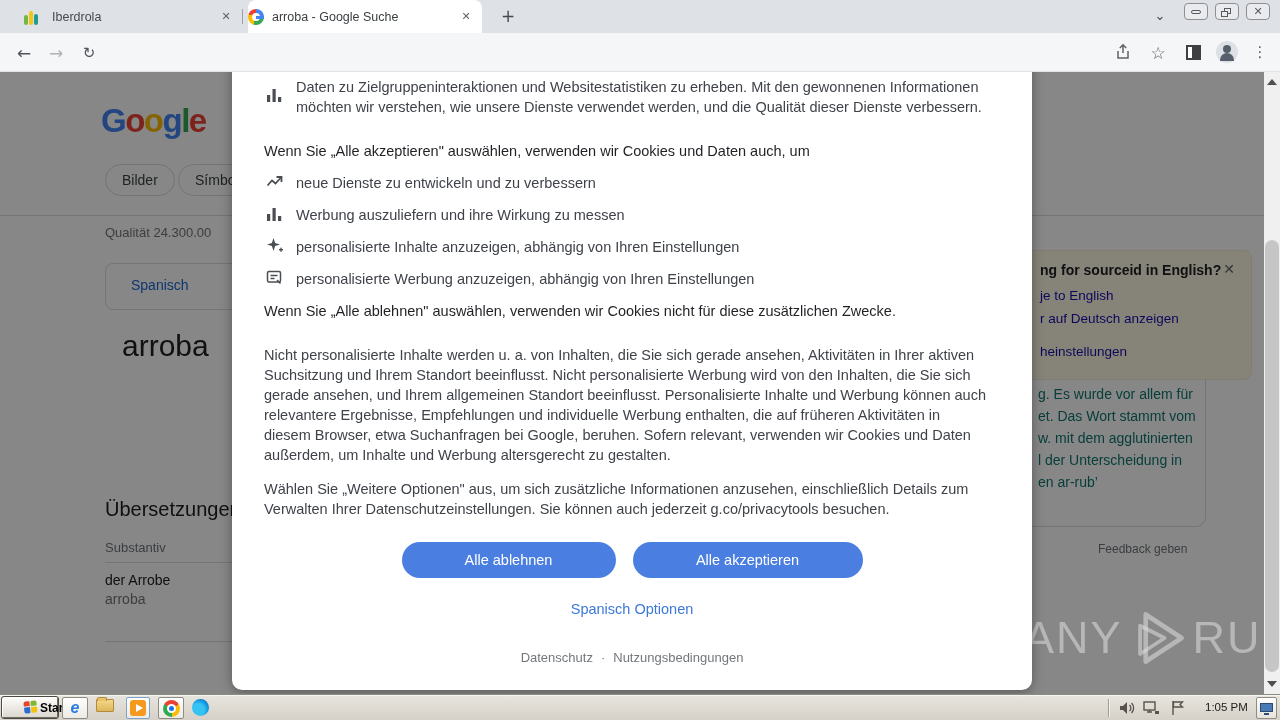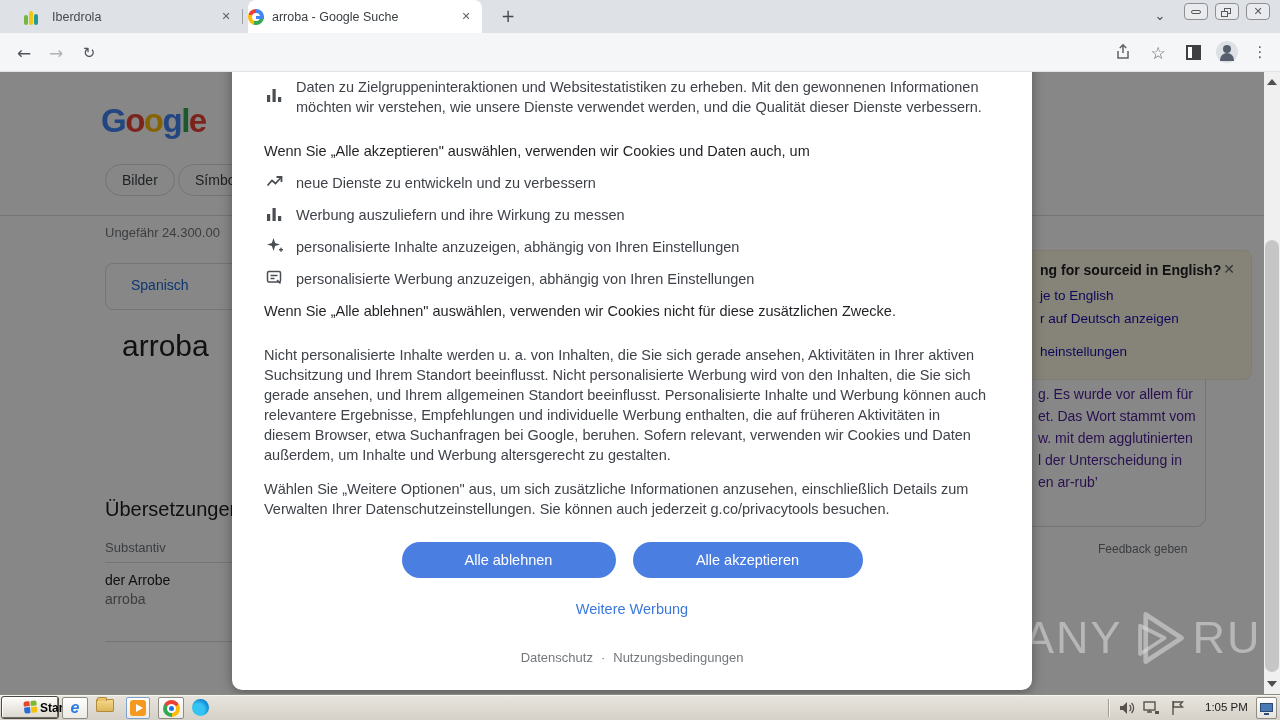--- a/index.html
+++ b/index.html
@@ -67,21 +67,21 @@
   .translate-lang { position:absolute; left:131px; top:205px; font-size:14px; color:#1967d2; }
   .query-word { position:absolute; left:122px; top:257px; font-size:30px; color:#202124; }
   .trans-heading { position:absolute; left:105px; top:426px; font-size:20px; color:#202124; }
   .word-class-row { position:absolute; left:105px; top:466px; width:340px; border-bottom:1px solid #dadce0; padding-bottom:6px; }
   .word-class { font-size:13px; color:#70757a; }
   .entry-term { position:absolute; left:105px; top:500px; font-size:14px; color:#202124; }
   .entry-src { position:absolute; left:105px; top:519px; font-size:14px; color:#70757a; }
   .left-divider2 { position:absolute; left:105px; top:569px; width:340px; height:1px; background:#dadce0; }
 
   .kcard { position:absolute; left:950px; top:228px; width:256px; height:227px; background:#fff; border:1px solid #dadce0; border-radius:10px; }
-  .ktext { position:absolute; left:1038px; top:311px; font-size:14px; line-height:22px; color:#4c1d95; white-space:pre-line; }
+  .ktext { position:absolute; left:1038px; top:311px; font-size:14px; line-height:22px; color:#0f766e; white-space:pre-line; }
   .feedback { position:absolute; left:1098px; top:470px; font-size:12px; color:#70757a; }
 
   .promo { position:absolute; left:900px; top:178px; width:352px; height:130px; background:#fdf7e2; border:1px solid #f3ecd2; border-radius:8px; }
   .promo-title { position:absolute; left:1040px; top:190px; font-size:14px; font-weight:bold; color:#202124; }
   .promo-close { position:absolute; left:1220px; top:188px; width:18px; height:18px; color:#5f6368; font-size:14px; line-height:18px; text-align:center; font-family:"DejaVu Sans",sans-serif; }
   .promo-link { position:absolute; left:1040px; font-size:13.5px; color:#1a0dab; }
   .plink1 { top:216px; } .plink2 { top:239px; } .plink3 { top:272px; }
 
   
   .overlay { position:absolute; inset:0; background:rgba(0,0,0,0.47); z-index:5; }
@@ -190,21 +190,21 @@
     <div class="kebab-ic">⋮</div>
   </div>
 
   <div class="viewport">
 
     <div class="gpage">
       <div class="g-logo"><span>G</span><span>o</span><span>o</span><span>g</span><span>l</span><span>e</span></div>
       <div class="chip chip1">Bilder</div>
       <div class="chip chip2">Símbolo</div>
       <div class="hdr-divider"></div>
-      <div class="result-stats">Ungefähr 24.300.00</div>
+      <div class="result-stats">Qualität 24.300.00</div>
       <div class="translate-box"></div>
       <div class="translate-lang">Spanisch</div>
       <div class="query-word">arroba</div>
       <div class="trans-heading">Übersetzungen vo</div>
       <div class="word-class-row"><span class="word-class">Substantiv</span></div>
       <div class="entry-term">der Arrobe</div>
       <div class="entry-src">arroba</div>
       <div class="left-divider2"></div>
 
       <div class="kcard"></div>
@@ -293,21 +293,21 @@
 außerdem, um Inhalte und Werbung altersgerecht zu gestalten.</div>
 
       <div class="d-text para" style="top:427px">Wählen Sie „Weitere Optionen" aus, um sich zusätzliche Informationen anzusehen, einschließlich Details zum
 Verwalten Ihrer Datenschutzeinstellungen. Sie können auch jederzeit g.co/privacytools besuchen.</div>
 
       <div class="btn-row">
         <button class="c-btn btn-reject" style="background:#4a7ee1">Alle ablehnen</button>
         <button class="c-btn btn-accept" style="background:#4a7ee1">Alle akzeptieren</button>
       </div>
 
-      <div class="more-opts" style="color:#3c78dc">Weitere Werbung</div>
+      <div class="more-opts" style="color:#3c78dc">Spanisch Optionen</div>
 
       <div class="d-footer">
         <a>Datenschutz</a><span>·</span><a>Nutzungsbedingungen</a>
       </div>
     </div>
   </div>
 
   <div class="taskbar">
     <div class="start-btn">
       <span class="win-logo">

